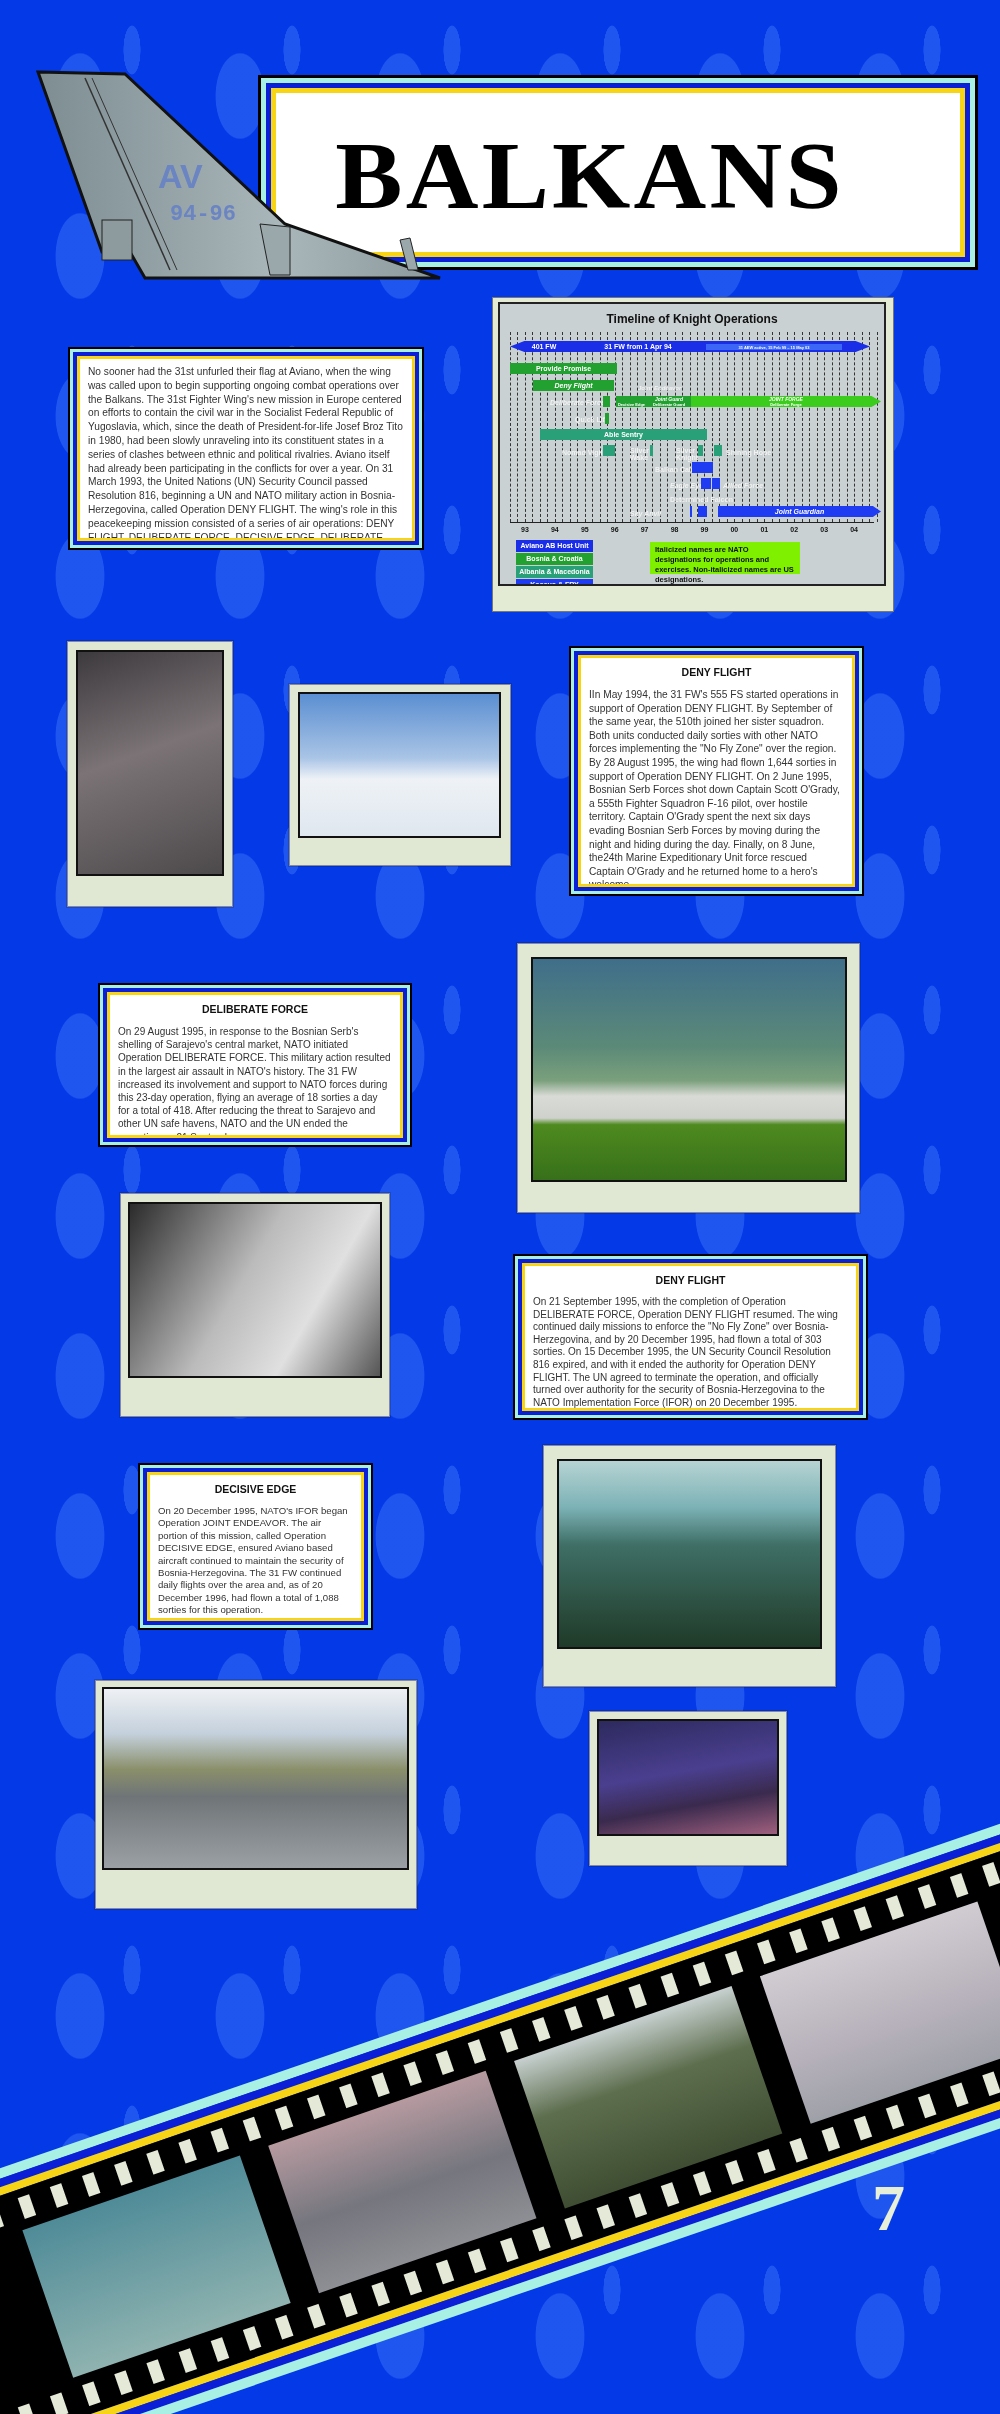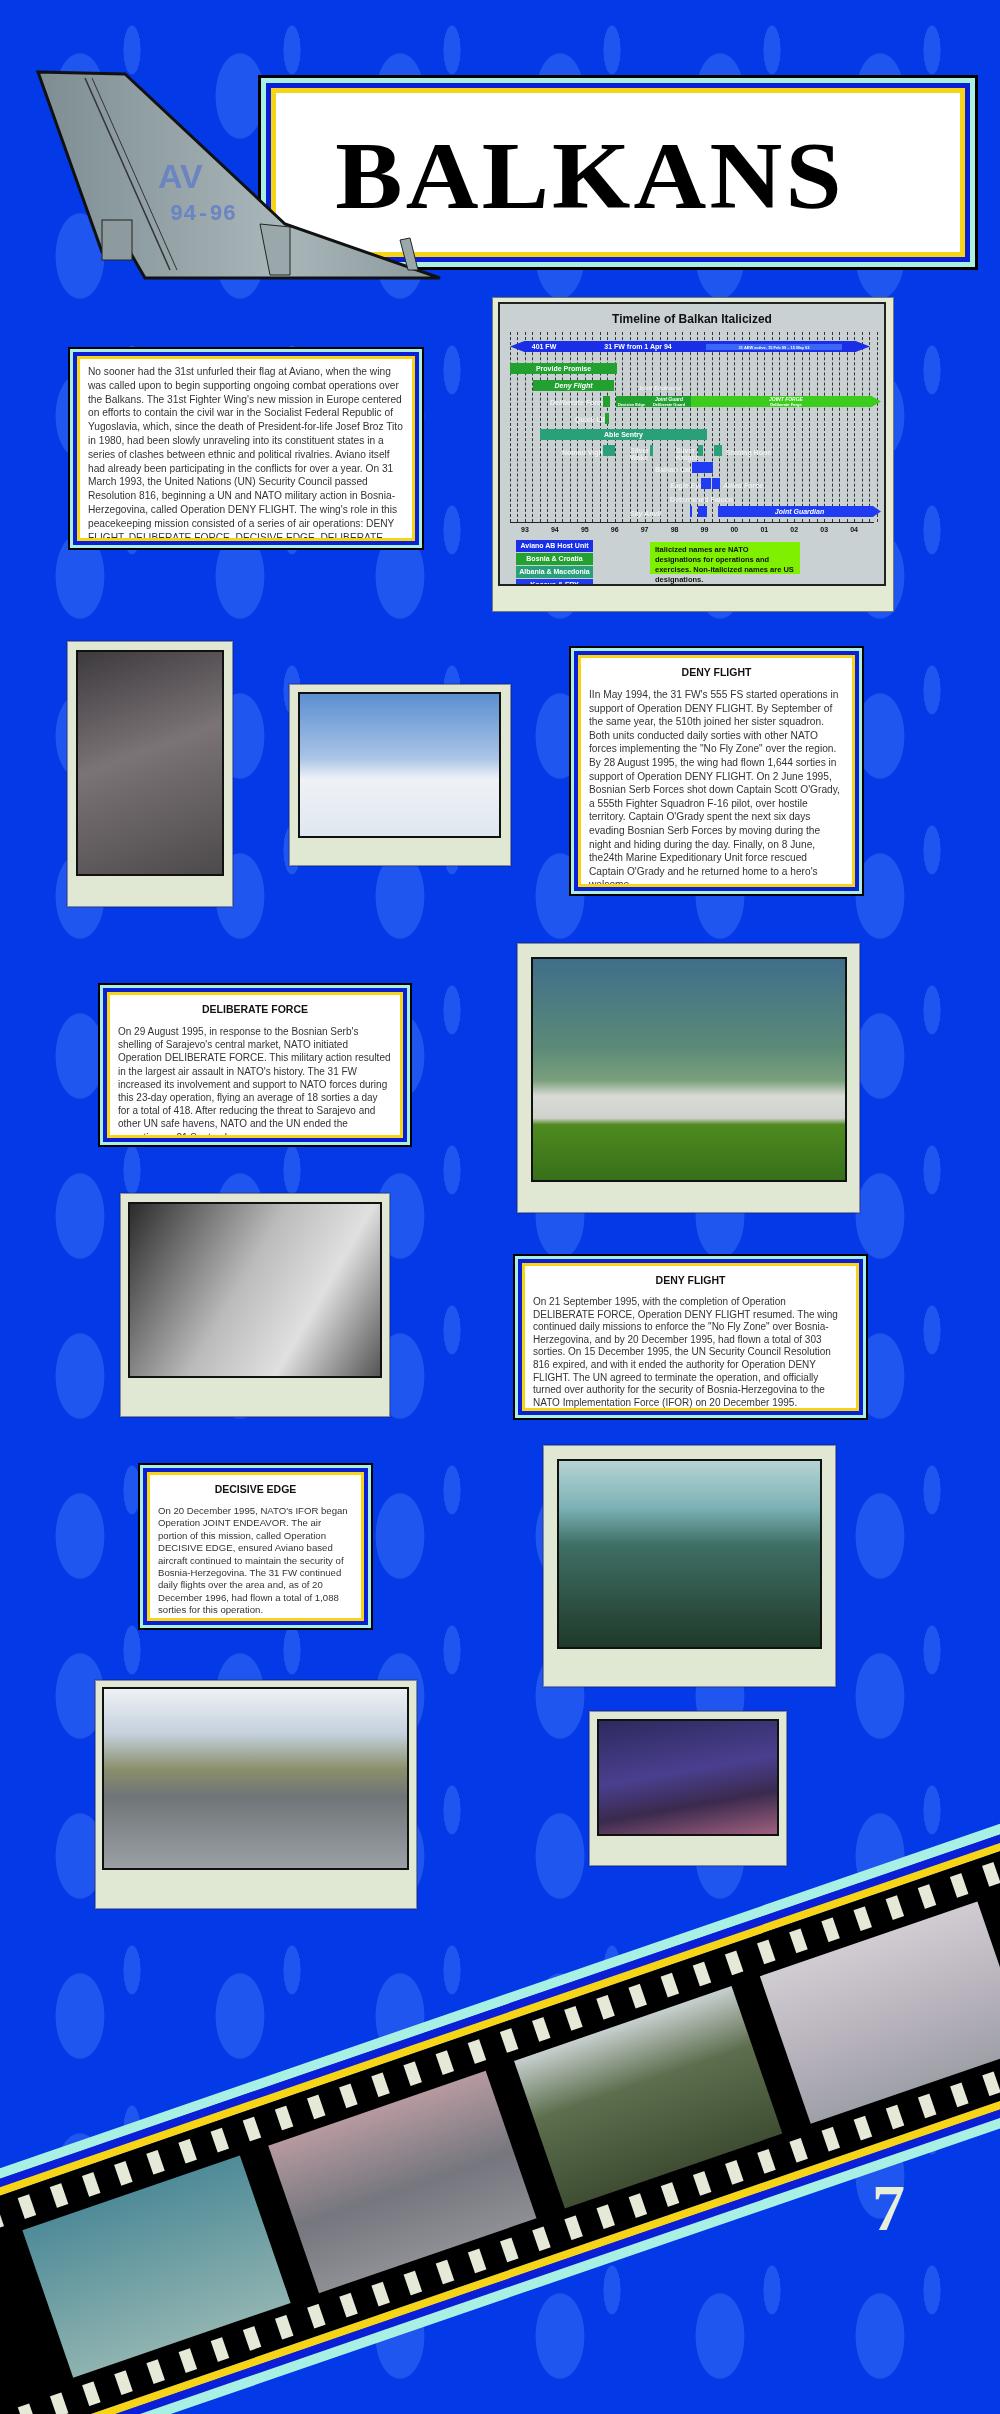--- a/index.html
+++ b/index.html
@@ -88,21 +88,21 @@
   <div class="b1"></div>
     <div class="b2"></div>
     <div class="b3"></div>
   <div class="b4">
       <p style="font-size:10.2px;line-height:13.8px;">No sooner had the 31st unfurled their flag at Aviano, when the wing was called upon to begin supporting ongoing combat operations over the Balkans. The 31st Fighter Wing's new mission in Europe centered on efforts to contain the civil war in the Socialist Federal Republic of Yugoslavia, which, since the death of President-for-life Josef Broz Tito in 1980, had been slowly unraveling into its constituent states in a series of clashes between ethnic and political rivalries. Aviano itself had already been participating in the conflicts for over a year. On 31 March 1993, the United Nations (UN) Security Council passed Resolution 816, beginning a UN and NATO military action in Bosnia-Herzegovina, called Operation DENY FLIGHT. The wing's role in this peacekeeping mission consisted of a series of air operations: DENY FLIGHT, DELIBERATE FORCE, DECISIVE EDGE, DELIBERATE GUARD, and DELIBERATE FORGE.</p>
     </div>
 </div>
 
 <div class="abs chart-outer"></div>
 <div class="abs chart-inner">
-  <div class="ctitle">Timeline of Balkan Italicized</div>
+  <div class="ctitle">Timeline of Knight Operations</div>
   <div id="grid">
       <div class="gridline" style="left: 10px;"></div>
       <div class="gridline" style="left: 17.4797px;"></div>
       <div class="gridline" style="left: 24.9593px;"></div>
       <div class="gridline" style="left: 32.439px;"></div>
       <div class="gridline" style="left: 39.9187px;"></div>
       <div class="gridline" style="left: 47.3984px;"></div>
       <div class="gridline" style="left: 54.878px;"></div>
       <div class="gridline" style="left: 62.3577px;"></div>
       <div class="gridline" style="left: 69.8374px;"></div>

